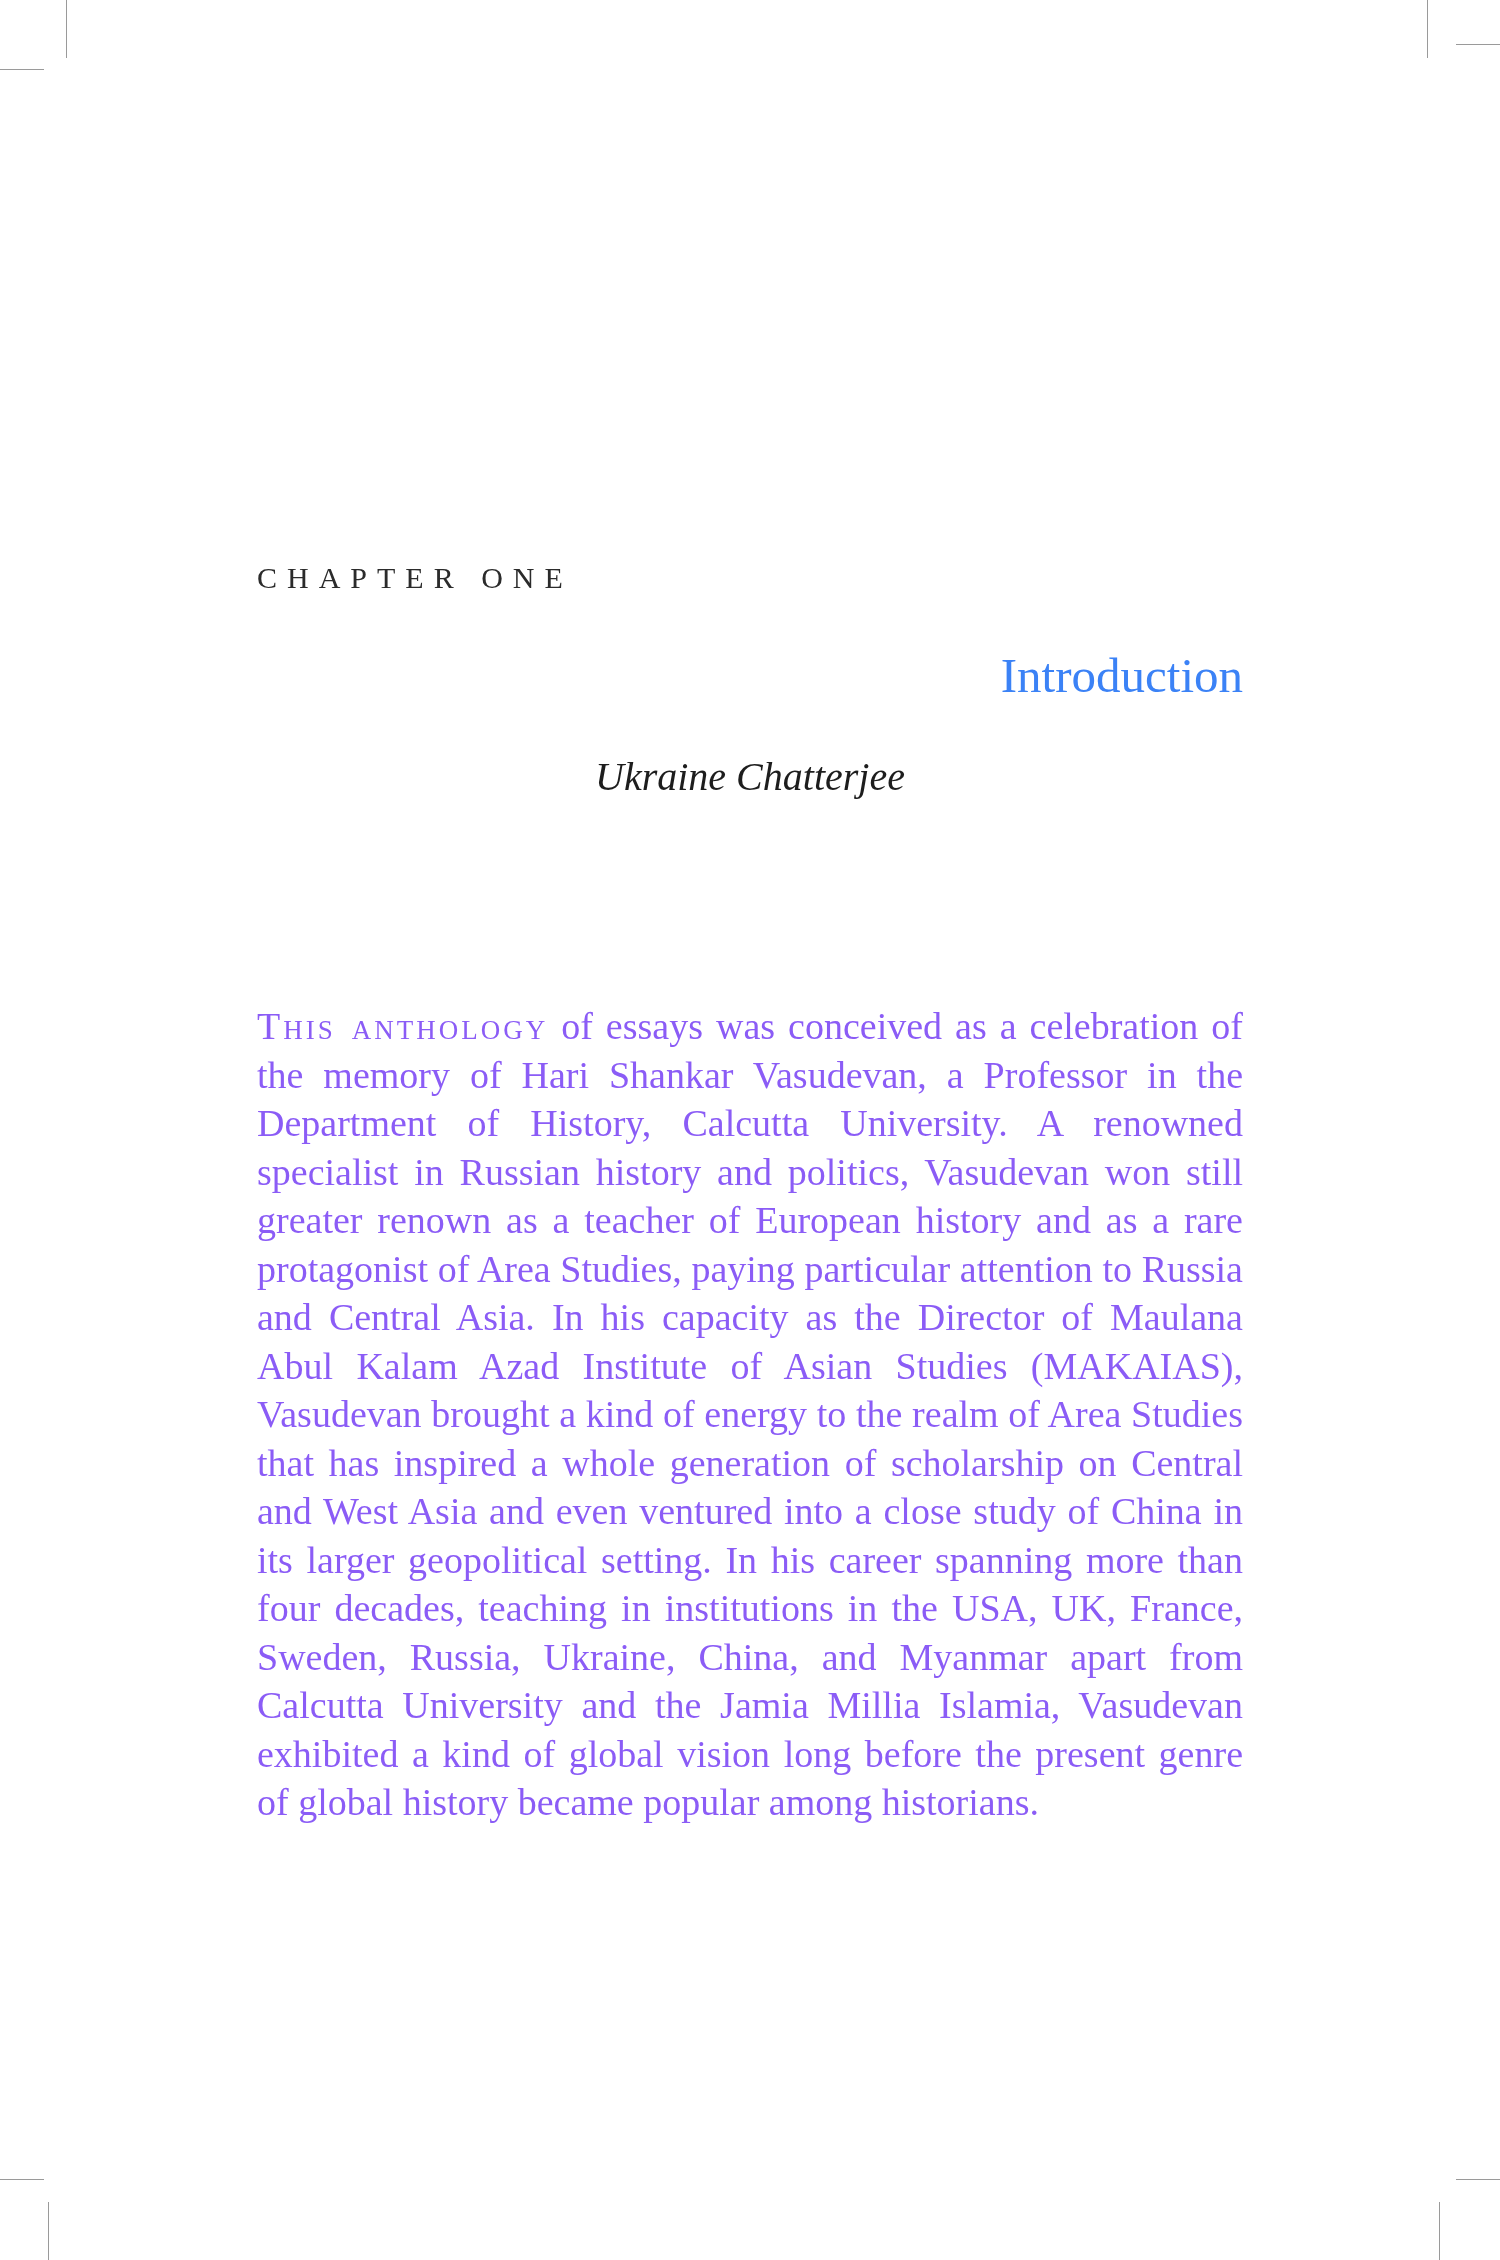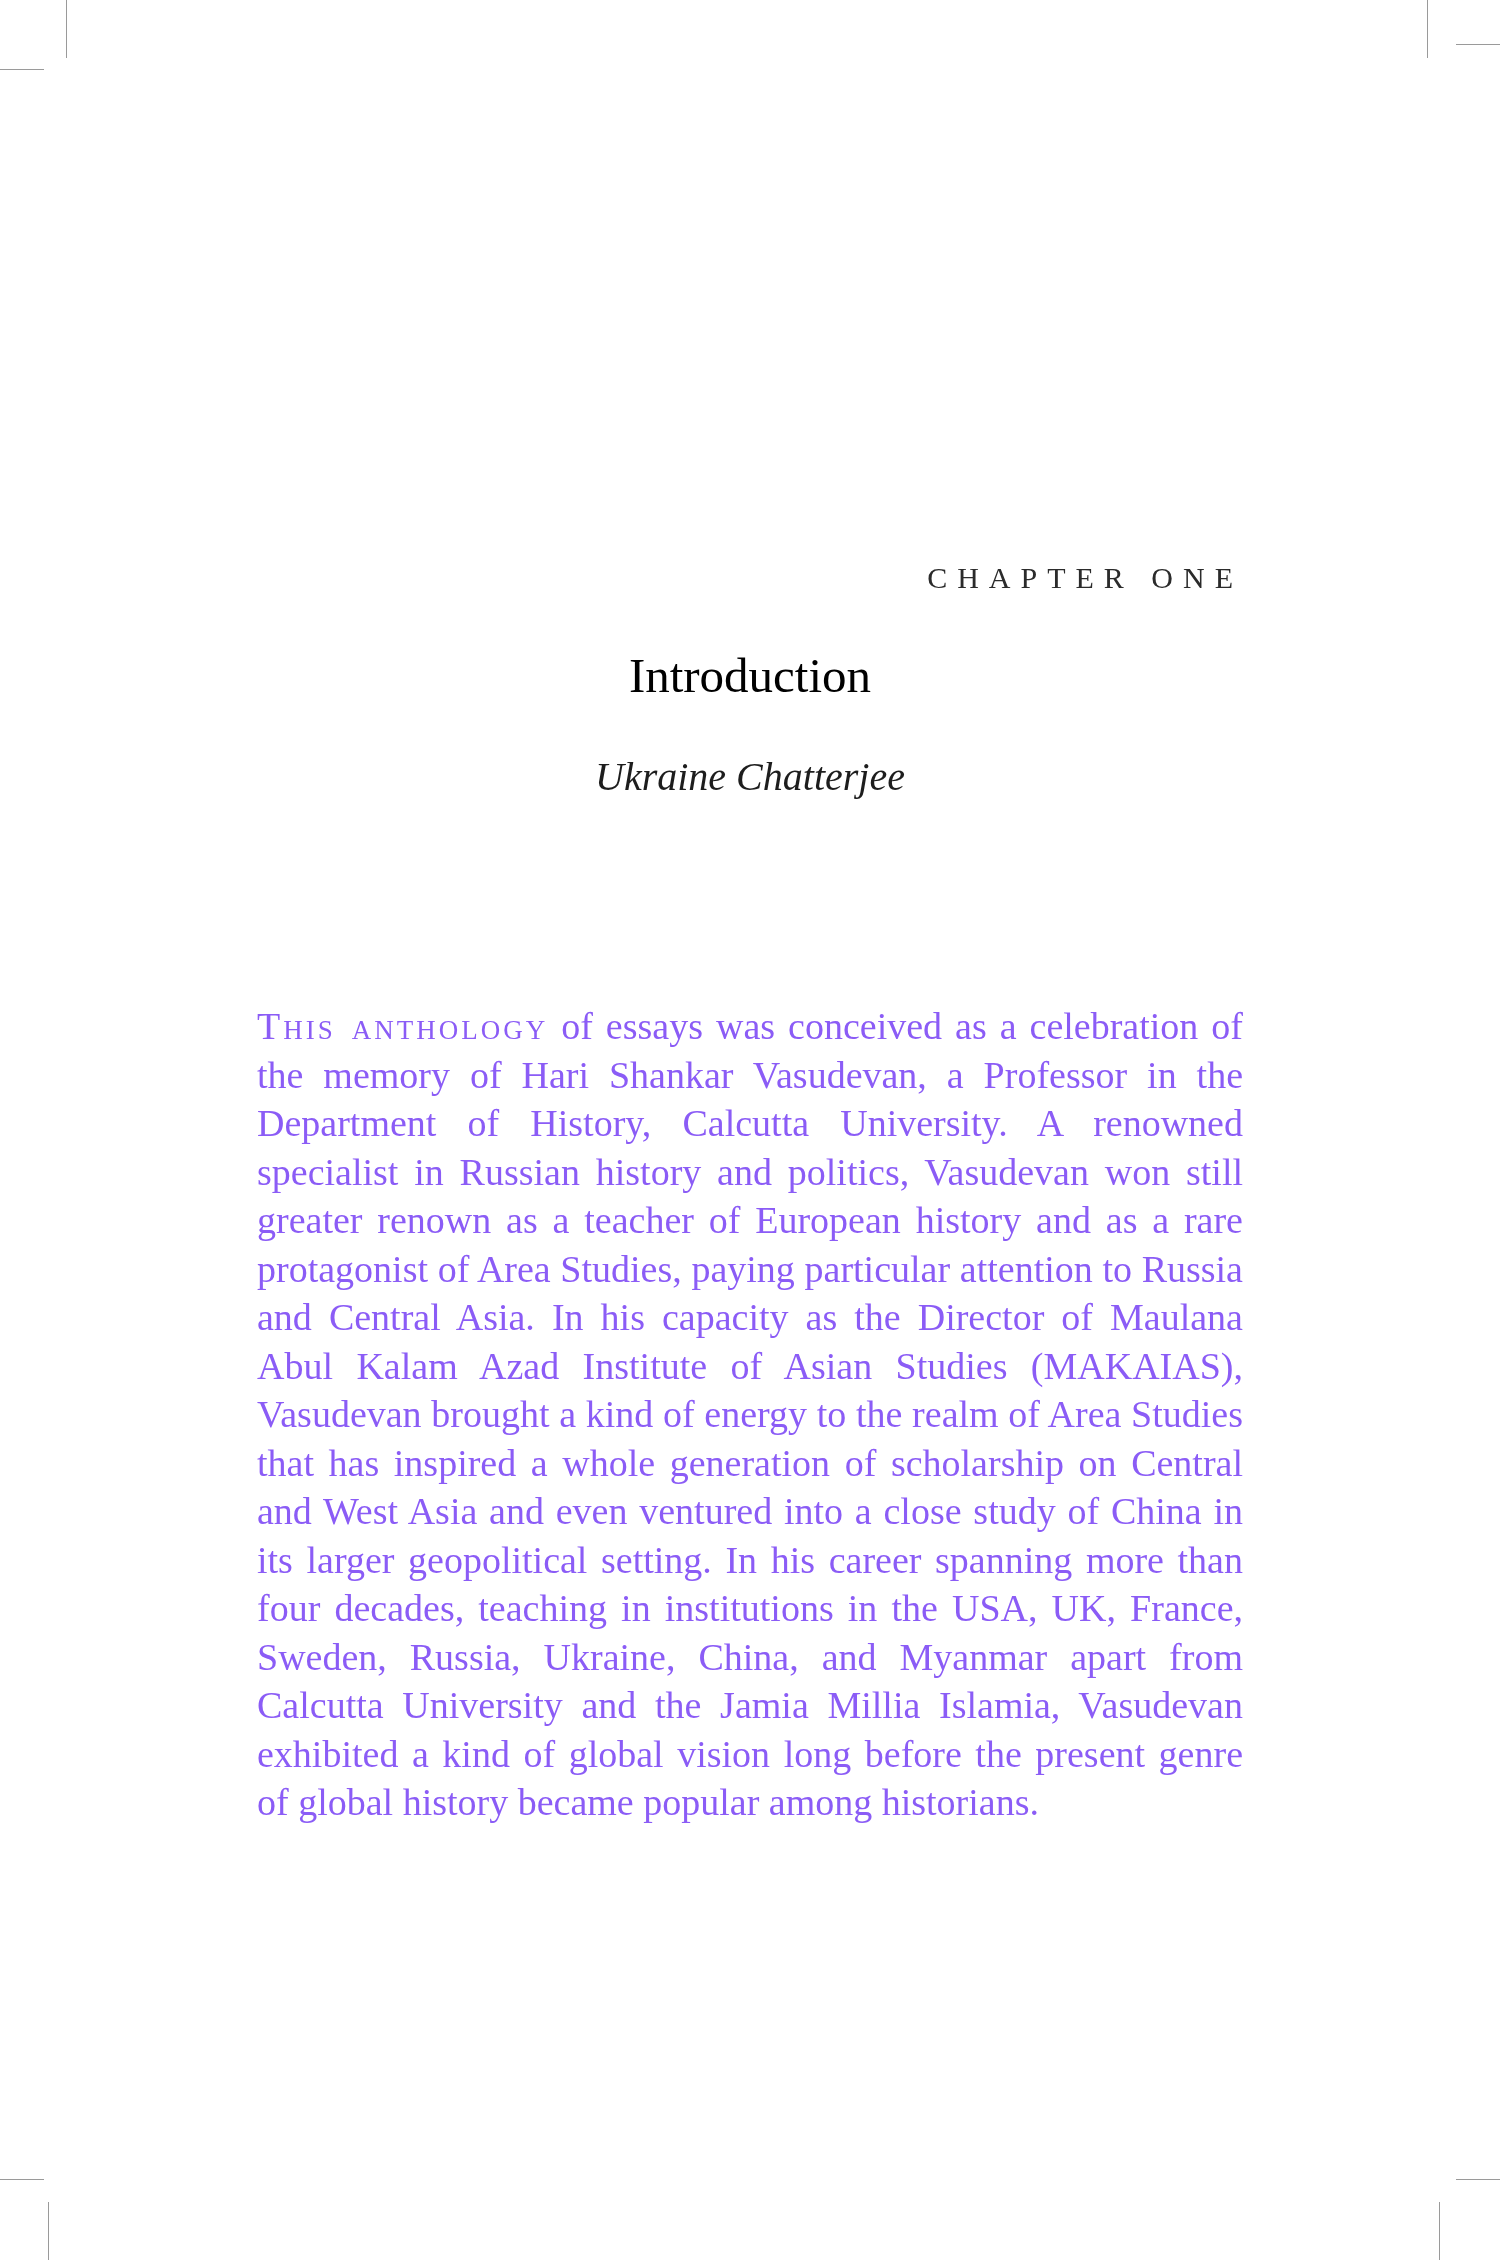--- a/index.html
+++ b/index.html
@@ -36,35 +36,35 @@
   
   .content {
     position: absolute;
     left: 257px;
     top: 0;
     width: 986px;
   }
 
   .chapter-label {
     margin-top: 560px;
-    text-align: right;
+    text-align: left;
     font-size: 30px;
     line-height: 36px;
     letter-spacing: 10px;
     color: #2b2b2b;
     text-transform: uppercase;
   }
 
   .title {
     margin: 52px 0 0 0;
     font-weight: normal;
-    text-align: center;
+    text-align: right;
     font-size: 49px;
     line-height: 56px;
-    color: #000000;
+    color: #3b82f6;
   }
 
   .author {
     margin-top: 48px;
     text-align: center;
     font-style: italic;
     font-size: 40px;
     line-height: 50px;
     color: #1d1d1d;
   }

